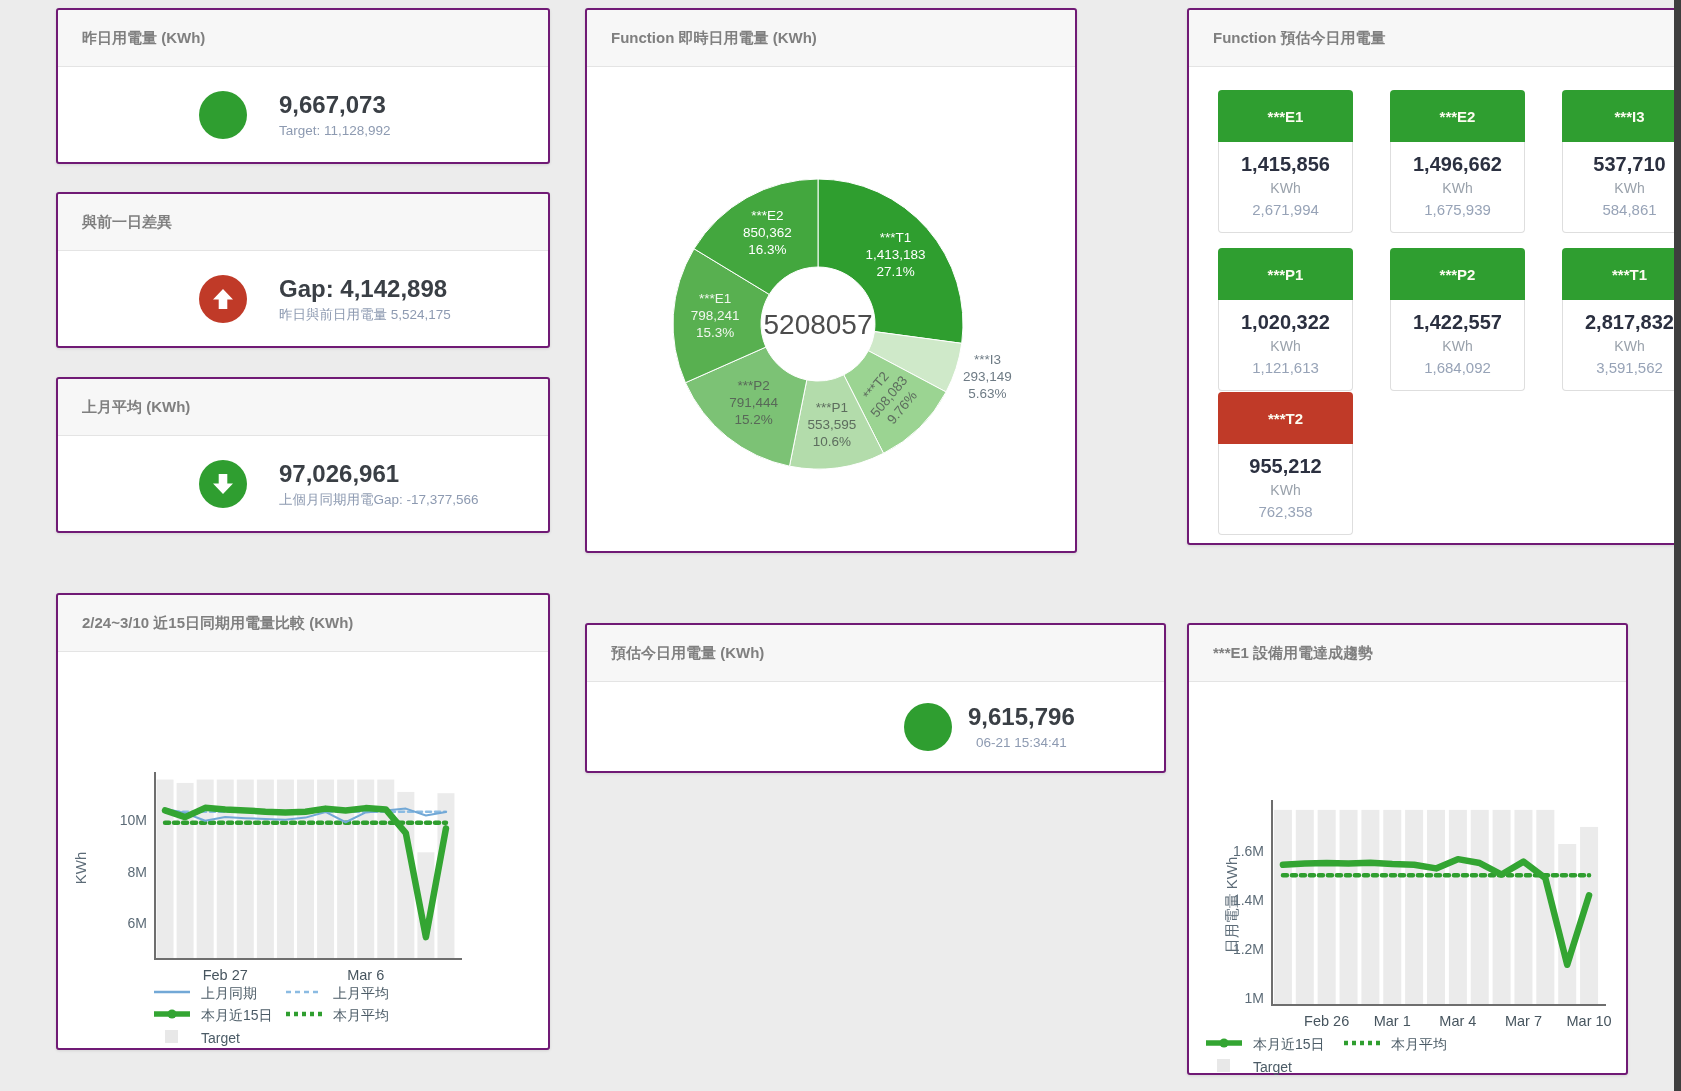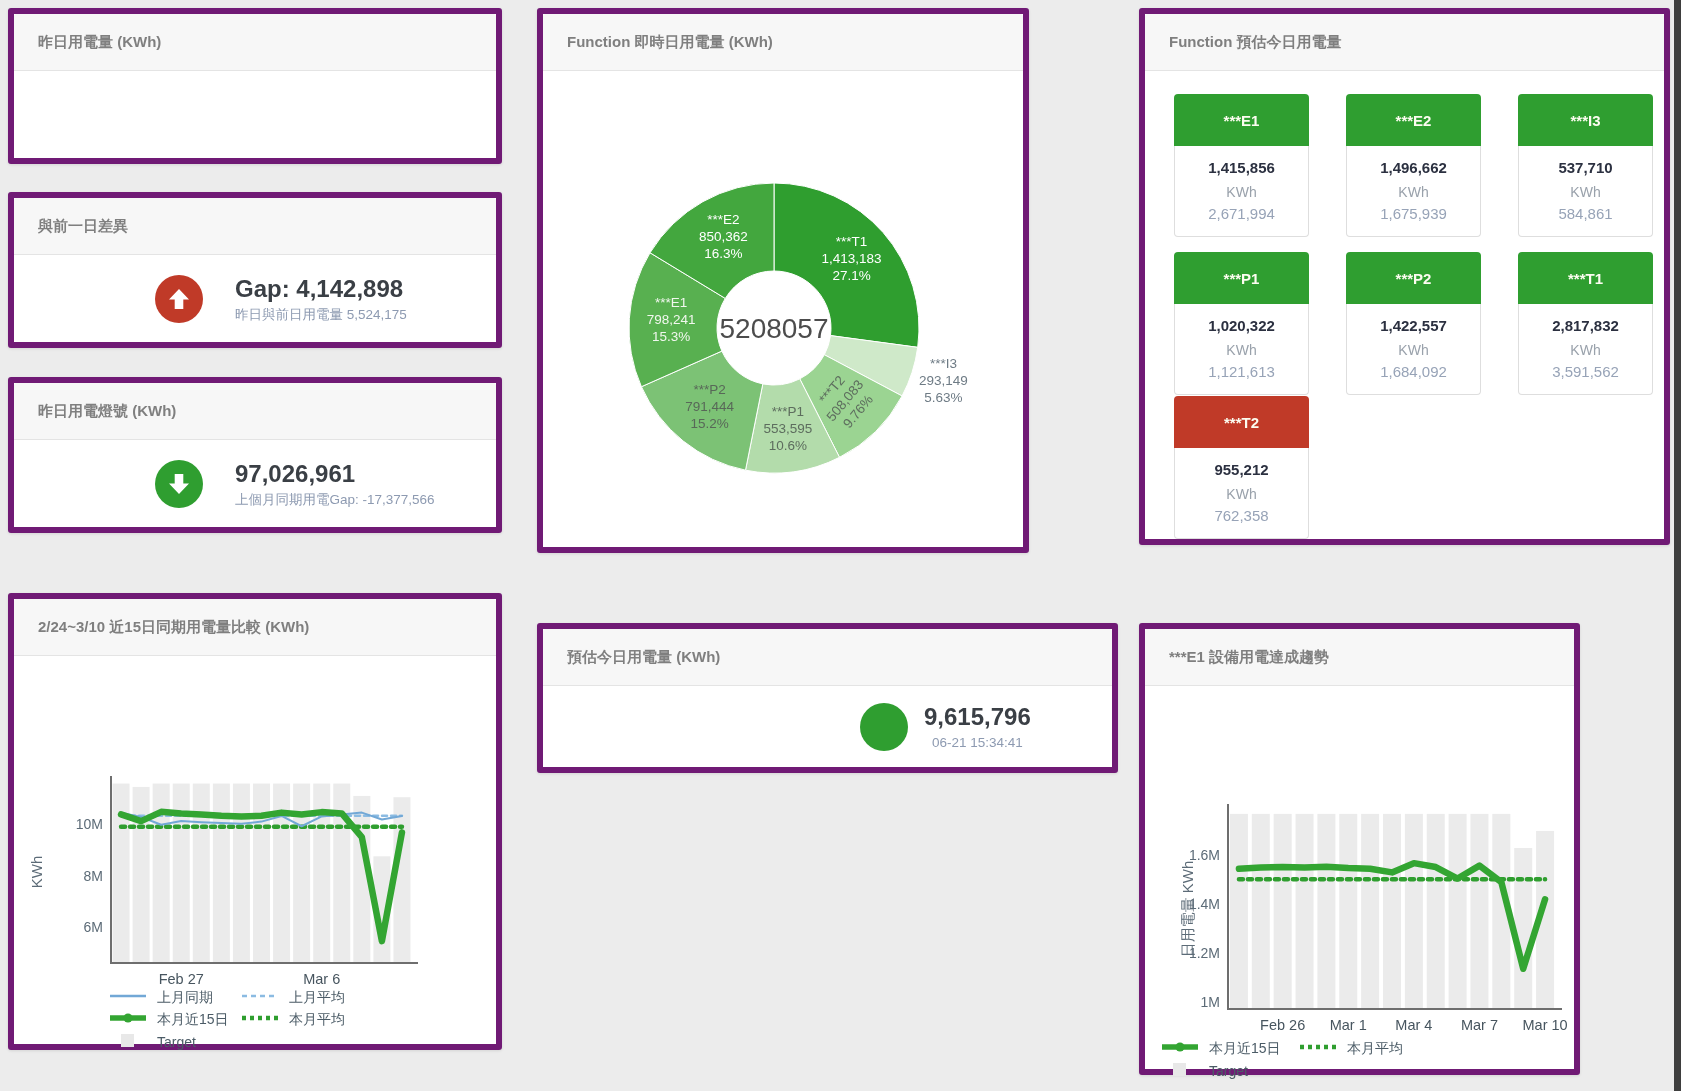--- a/index.html
+++ b/index.html
@@ -1,70 +1,77 @@
 <!DOCTYPE html>
 <html><head>
 <meta charset="utf-8">
 <style>
   html,body{margin:0;padding:0;background:#ececec;}
   #dashboard{position:relative;width:1681px;height:1091px;background:#ececec;
     font-family:"Liberation Sans",sans-serif;overflow:hidden;}
-  .panel{position:absolute;background:#fff;border:6px solid #701a75;border-radius:3px;
-    box-shadow:0 1px 3px rgba(0,0,0,.10);box-sizing:border-box;}
+  .panel{position:absolute;background:#fff;border:2px solid #701a75;border-radius:3px;
+    box-shadow:0 1px 3px rgba(0,0,0,.10);box-sizing:border-box;margin-left:48px;}
   .panel-header{height:56px;background:#f7f7f7;border-bottom:1px solid #e4e4e4;
     border-radius:3px 3px 0 0;display:flex;align-items:center;padding:0 24px;
     font-size:15px;font-weight:bold;color:#7f7f7f;}
   .panel-body{position:absolute;top:57px;left:0;right:0;bottom:0;}
   .stat{display:flex;align-items:center;gap:32px;}
   .stat-circle{width:48px;height:48px;border-radius:50%;flex:0 0 auto;
     display:flex;align-items:center;justify-content:center;}
   .stat-value{font-size:24px;font-weight:bold;color:#3a3f45;line-height:29px;}
   .stat-sub{font-size:13.5px;color:#8d9ab1;margin-top:3px;line-height:18px;}
   .tile{position:absolute;width:135px;}
   .tile-header{height:52px;border-radius:4px 4px 0 0;display:flex;align-items:center;
     justify-content:center;font-size:15px;font-weight:bold;color:#fcfcf0;}
   .tile-body{background:#fff;border:1px solid #dedede;border-top:none;border-radius:0 0 4px 4px;
     text-align:center;padding:9px 0 11px 0;}
-  .tile-value{font-size:15px;font-weight:bold;color:#2b3040;line-height:26px;}
+  .tile-value{font-size:20px;font-weight:bold;color:#2b3040;line-height:26px;}
   .tile-unit{font-size:14px;color:#99a1ab;line-height:22px;}
   .tile-target{font-size:15px;color:#97a3b7;line-height:22px;}
   .chart-svg{position:absolute;left:0;top:0;}
   .legend{position:absolute;font-size:14px;color:#4b5b66;}
   .legend-row{display:flex;align-items:center;height:16px;margin-bottom:6px;}
   .legend-item{display:flex;align-items:flex-start;gap:10px;}
   .legend-cmp .legend-item{width:132px;}
   .legend-trend .legend-item{width:138px;}
   .scroll-strip{position:absolute;top:0;right:0;width:7px;height:100%;background:#3e3e3e;}
 </style>
 </head>
 <body>
 
 <div id="dashboard">
 
   <div class="panel" style="left:8px;top:8px;width:494px;height:156px">
     <div class="panel-header">昨日用電量 (KWh)</div>
+    <div class="panel-body stat" style="padding-left:141px">
+      <div class="stat-circle" style="background:#2f9e30"></div>
+      <div>
+        <div class="stat-value">9,667,073</div>
+        <div class="stat-sub">Target: 11,128,992</div>
+      </div>
+    </div>
   </div>
 
   <div class="panel" style="left:8px;top:192px;width:494px;height:156px">
     <div class="panel-header">與前一日差異</div>
     <div class="panel-body stat" style="padding-left:141px">
       <div class="stat-circle" style="background:#c03a28">
         <svg width="26" height="26" viewBox="0 0 26 26">
             <path d="M13 3 L23 13.5 H17.3 V23 H8.7 V13.5 H3 Z" fill="#fff"></path>
           </svg>
       </div>
       <div>
         <div class="stat-value">Gap: 4,142,898</div>
         <div class="stat-sub">昨日與前日用電量 5,524,175</div>
       </div>
     </div>
   </div>
 
   <div class="panel" style="left:8px;top:377px;width:494px;height:156px">
-    <div class="panel-header">昨日用電燈號 (KWh)</div>
+    <div class="panel-header">上月平均 (KWh)</div>
     <div class="panel-body stat" style="padding-left:141px">
       <div class="stat-circle" style="background:#2f9e30">
         <svg width="26" height="26" viewBox="0 0 26 26">
             <path d="M13 23 L3 12.5 H8.7 V3 H17.3 V12.5 H23 Z" fill="#fff"></path>
           </svg>
       </div>
       <div>
         <div class="stat-value">97,026,961</div>
         <div class="stat-sub">上個月同期用電Gap: -17,377,566</div>
       </div>

